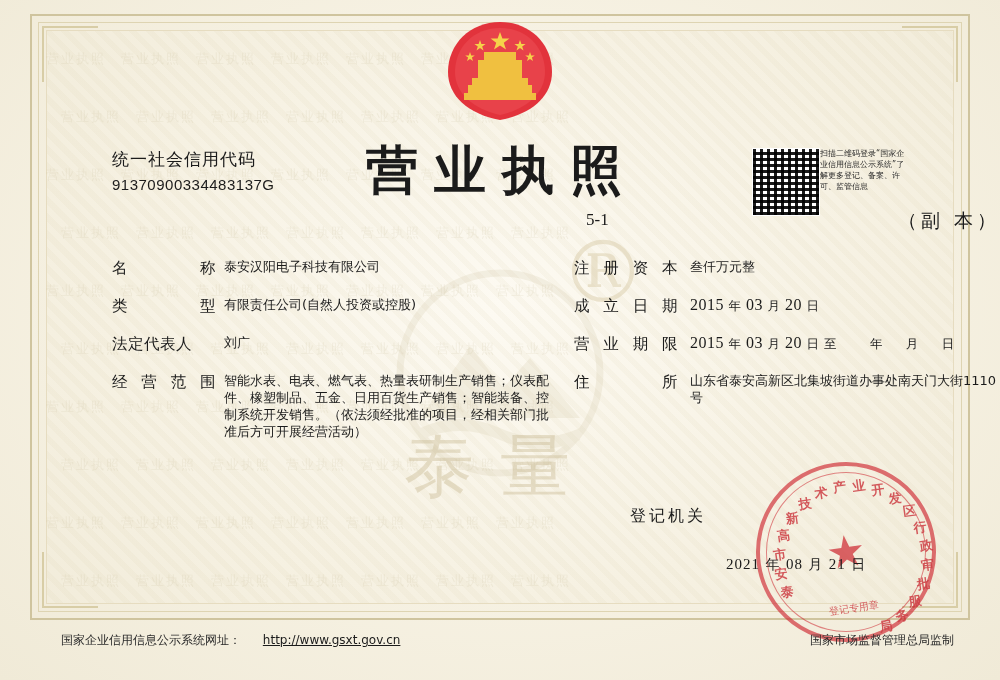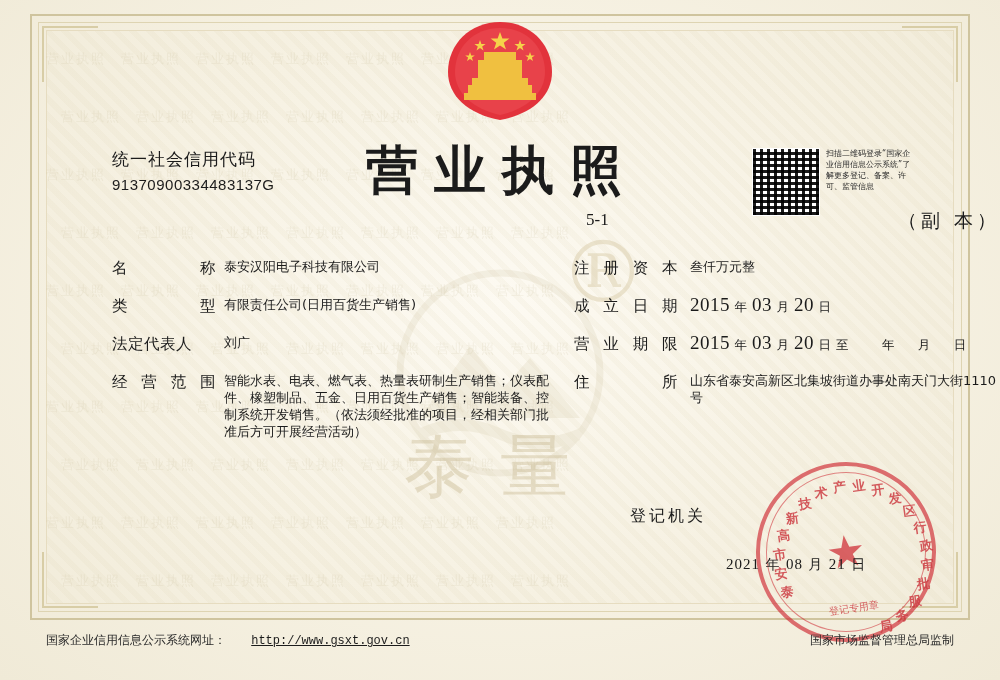--- a/index.html
+++ b/index.html
@@ -99,21 +99,21 @@
   .qr{
     width:66px;height:66px;
     background-color:#ffffff;
     background-image:
       repeating-linear-gradient(0deg,#1a1a1a 0 3px,transparent 3px 6px),
       repeating-linear-gradient(90deg,#1a1a1a 0 3px,transparent 3px 7px);
     background-blend-mode:multiply;
     float:left;border:1px solid #fff;
   }
   .qr-note{
-    float:left;width:92px;margin-left:6px;
+    float:left;width:92px;
     font-size:8px;line-height:11px;color:#2b2b2b;
     font-family:"DejaVu Sans", sans-serif;
   }
 
   
   .fields{position:absolute;left:112px;top:258px;width:790px;}
   .row{position:relative;min-height:30px;}
   .lbl{
     position:absolute;left:0;width:104px;
     font-size:15.5px;color:#1b1b1b;letter-spacing:.5px;
@@ -130,21 +130,21 @@
     font-size:15.5px;color:#1b1b1b;letter-spacing:.5px;
     font-family:"DejaVu Sans", sans-serif;
     display:flex;justify-content:space-between;
   }
   .rval{
     position:absolute;left:578px;width:312px;
     font-size:13px;color:#1b1b1b;line-height:17px;
     font-family:"DejaVu Sans", sans-serif;
   }
   .dateline{font-size:12.5px;letter-spacing:.5px;}
-  .dateline .num{font-family:"Liberation Serif", serif;font-size:19px;}
+  .dateline .num{font-family:"Liberation Serif", serif;font-size:16px;}
 
   
   .reg-auth{
     position:absolute;left:630px;top:506px;
     font-size:16px;letter-spacing:3px;color:#1b1b1b;
     font-family:"DejaVu Sans", sans-serif;
   }
   .issue-date{
     position:absolute;left:726px;top:556px;
     font-size:14px;color:#1b1b1b;letter-spacing:1px;
@@ -179,21 +179,21 @@
     font-size:10px;color:rgba(198,30,40,.85);
     font-family:"DejaVu Sans", sans-serif;
   }
 
   
   .footer{
     position:absolute;left:0;right:0;bottom:16px;height:44px;
     font-size:12px;color:#2a2a2a;
     font-family:"DejaVu Sans", sans-serif;
   }
-  .f-left{position:absolute;left:46px;top:12px;font-family:Liberation Mono, monospace;}
+  .f-left{position:absolute;left:61px;top:12px;}
   .f-left .url{margin-left:18px;text-decoration:underline;color:#1b1b1b;}
   .f-mid{position:absolute;left:484px;top:4px;line-height:16px;text-align:left;}
   .f-right{position:absolute;right:46px;top:12px;}
 </style>
 </head>
 <body>
 
 <div class="license">
 
   <div class="band-outer"></div>
@@ -271,21 +271,21 @@
         <span>本</span>
       </div>
       <div class="rval">叁仟万元整</div>
     </div>
 
     <div class="row" style="top:38px;position:absolute;width:100%;">
       <div class="lbl">
         <span>类</span>
         <span>型</span>
       </div>
-      <div class="val">有限责任公司(日用百货生产销售)</div>
+      <div class="val">有限责任公司(自然人投资或控股)</div>
       <div class="rlbl">
         <span>成</span>
         <span>立</span>
         <span>日</span>
         <span>期</span>
       </div>
       <div class="rval dateline">
         <span class="num">2015</span>
         <span>年</span>
         <span class="num">03</span>

